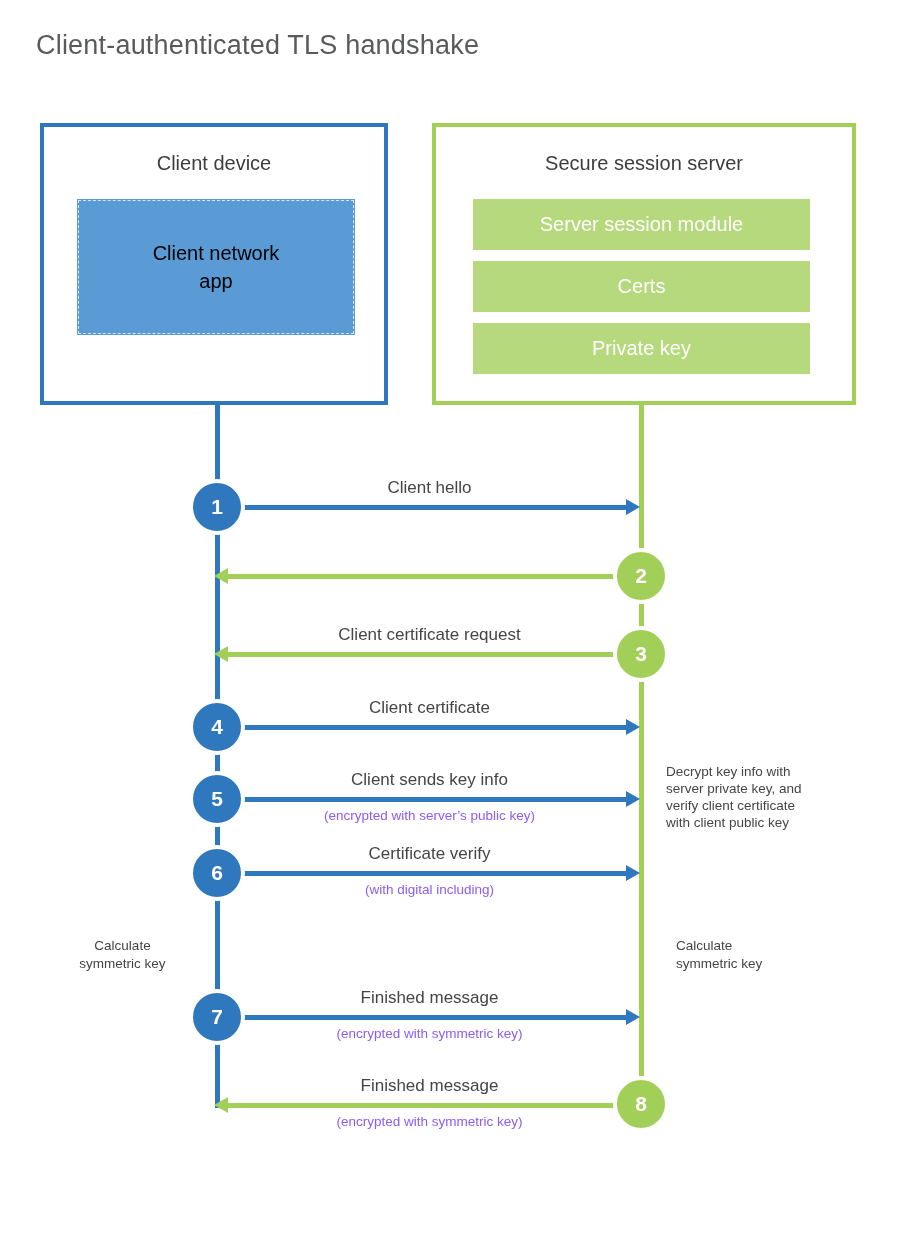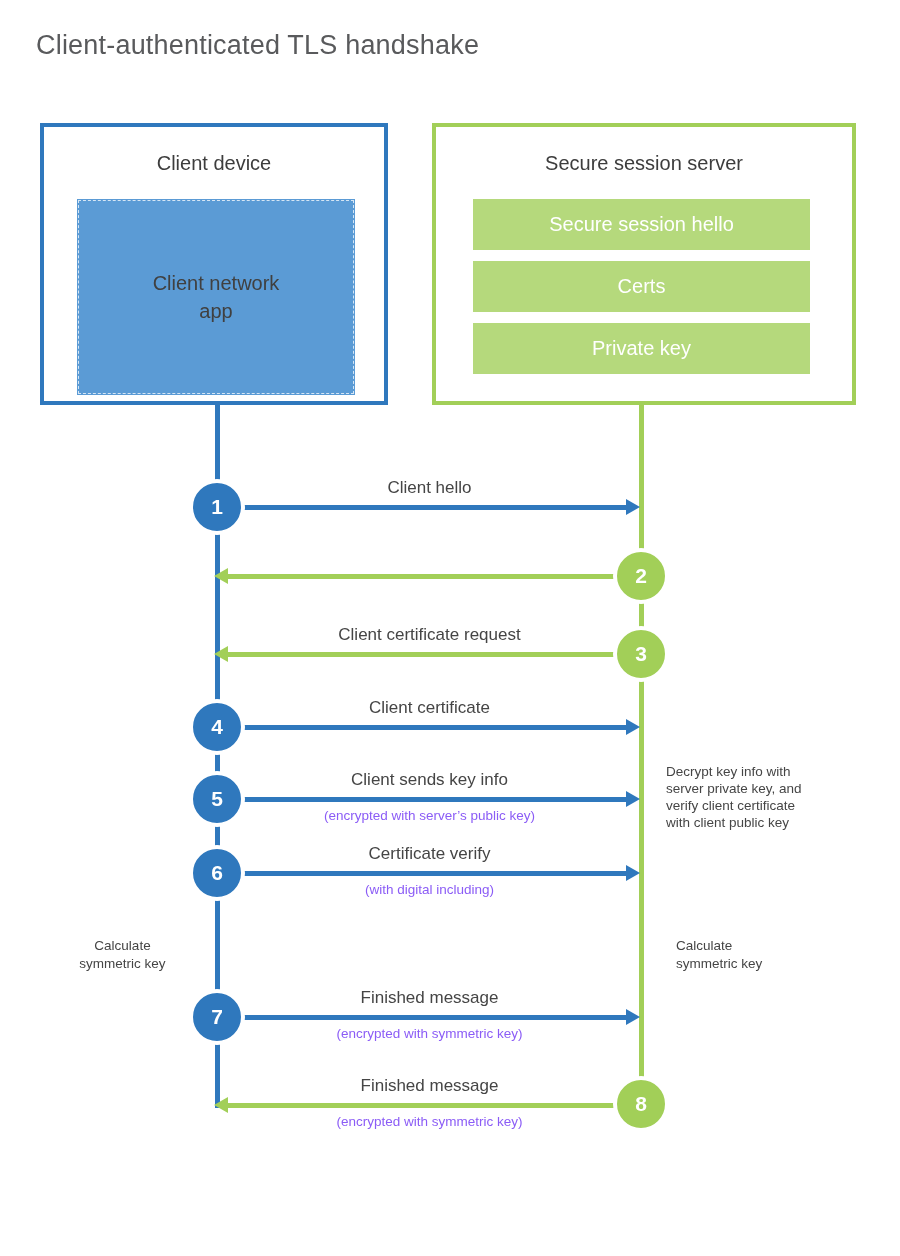--- a/index.html
+++ b/index.html
@@ -10,22 +10,22 @@
   .page-title {
     position:absolute; left:36px; top:30px;
     font-size:27px; color:#595a5c; letter-spacing:.2px;
   }
   
   .entity-box { position:absolute; top:123px; height:282px; background:#fff; box-sizing:border-box; }
   .client-box { left:40px; width:348px; border:4px solid #2f78bd; }
   .server-box { left:432px; width:424px; border:4px solid #a2cf58; }
   .entity-title { margin-top:25px; text-align:center; font-size:20px; font-weight:normal; color:#3d3d3d; }
   .app-box {
-    position:absolute; left:77px; top:199px; width:278px; height:196px;
-    background:#5b9bd5; color:#404040; font-size:20px; text-align:center;
+    position:absolute; left:77px; top:199px; width:278px; height:136px;
+    background:#5b9bd5; color:#000000; font-size:20px; text-align:center;
     display:flex; align-items:center; justify-content:center; white-space:pre-line;
     outline:1px dashed rgba(255,255,255,.75); outline-offset:-2px; line-height:28px;
   }
   .module-bar {
     position:absolute; left:473px; width:337px; height:51px; background:#b5d97c;
     color:#ffffff; font-size:20px; display:flex; align-items:center; justify-content:center;
   }
   
   .lifeline { position:absolute; top:403px; width:5px; height:705px; }
   .lifeline.blue { left:215px; background:#2f78bd; }
@@ -74,21 +74,21 @@
 
   <div class="entity-box client-box">
     <div class="entity-title">Client device</div>
   </div>
   <div class="app-box">Client network
 app</div>
 
   <div class="entity-box server-box">
     <div class="entity-title">Secure session server</div>
   </div>
-  <div class="module-bar" style="top:199px">Secure session hello</div>
+  <div class="module-bar" style="top:199px">Server session module</div>
   <div class="module-bar" style="top:261px">Certs</div>
   <div class="module-bar" style="top:323px">Private key</div>
 
   <div class="lifeline blue"></div>
   <div class="lifeline green"></div>
 
   <div class="step-label" style="top:478px">Client hello</div>
   <div class="aline blue" style="left:217px;top:505px;width:410px"></div>
   <div class="ahead right" style="left:626px;top:499px"></div>
   <div class="step-circle blue" style="left:189px;top:479px">1</div>

